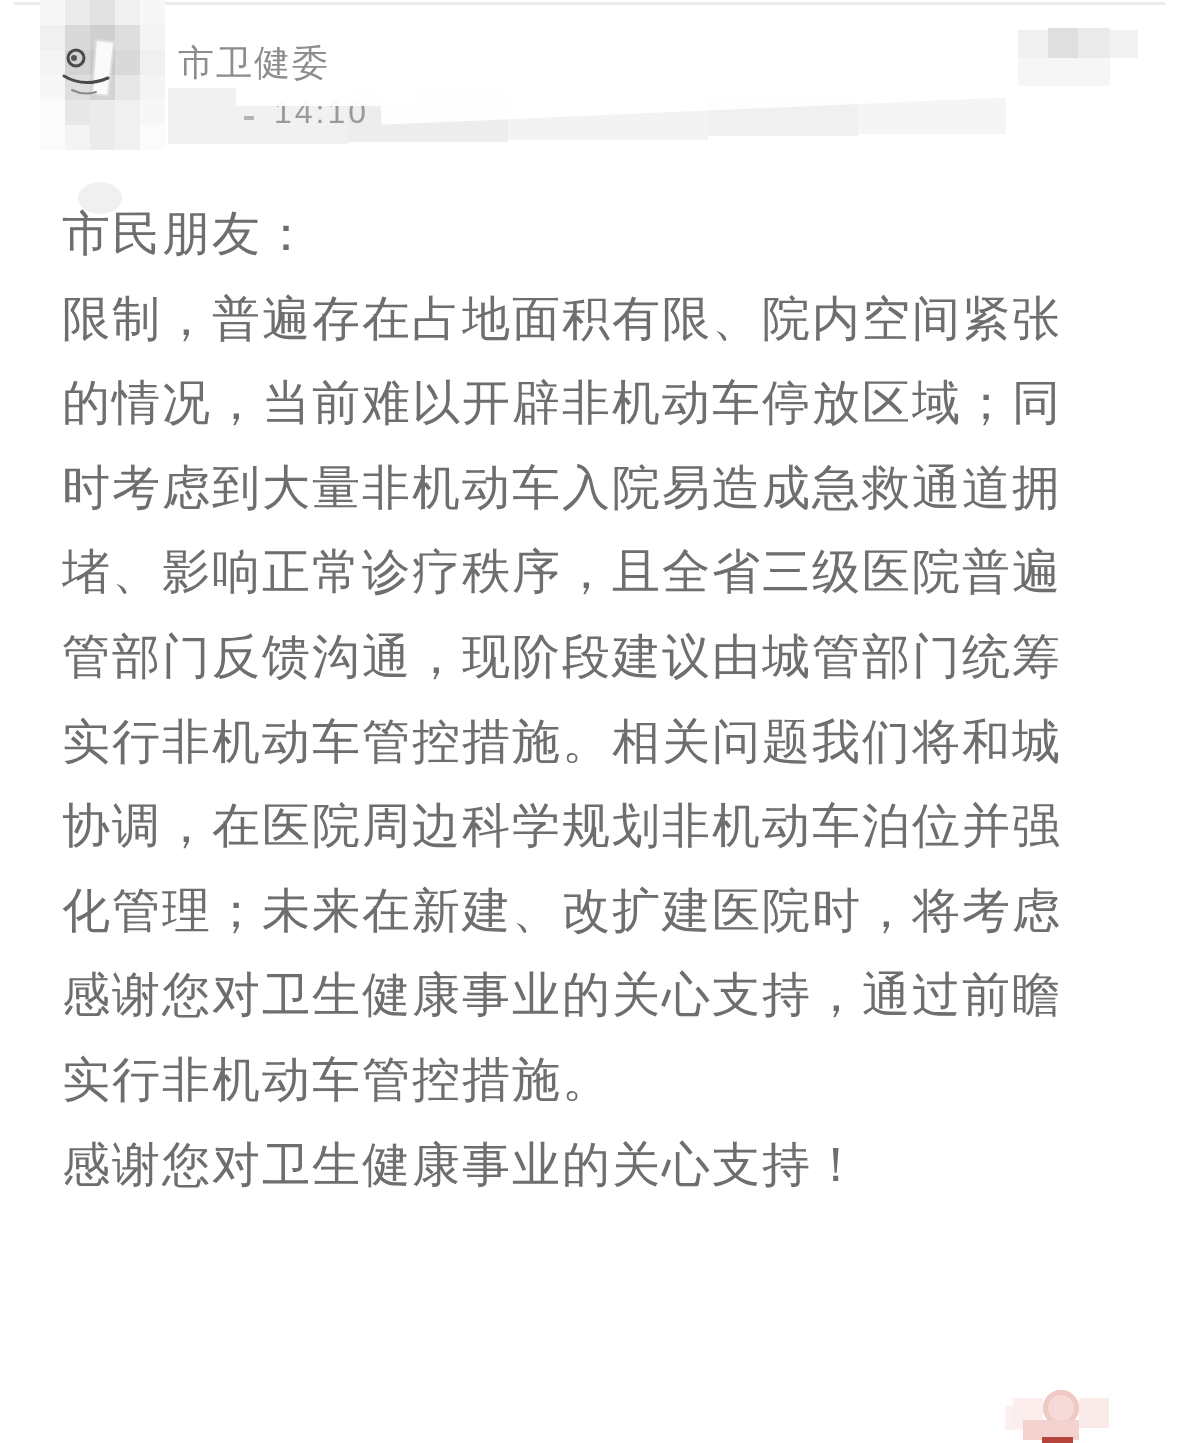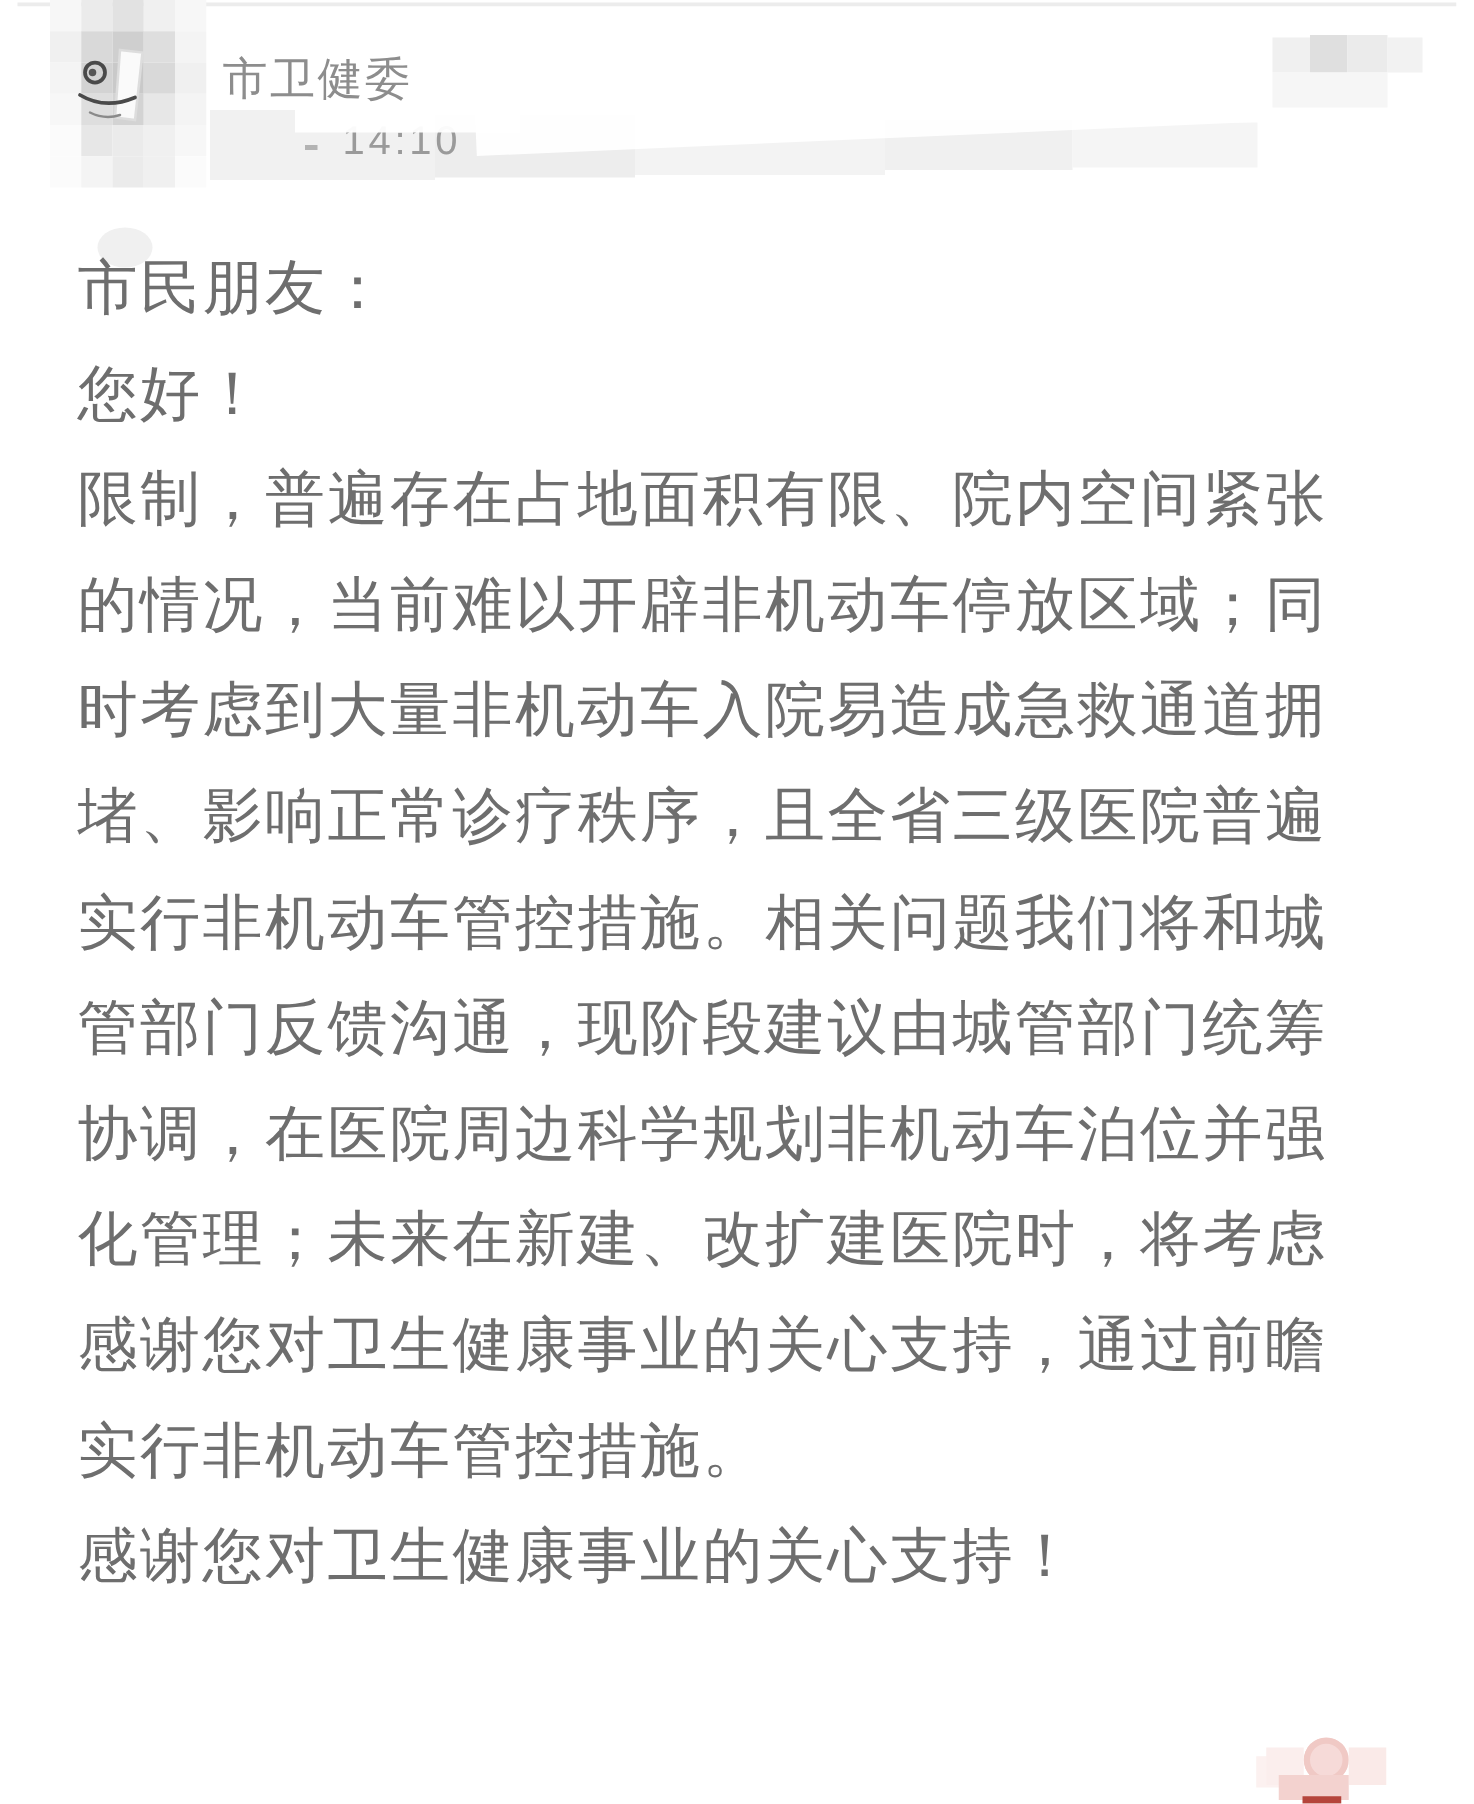--- a/index.html
+++ b/index.html
@@ -55,21 +55,20 @@
   .tr4 { left:1110px; top:30px; width:28px; height:28px; background:#f2f2f2; }
   .tr5 { left:1018px; top:58px; width:92px; height:28px; background:#f6f6f6; }
 
   .blob { left:78px; top:182px; width:44px; height:32px; background:#f0f0f0; border-radius:50%; }
 
   
   .message {
     left:62px; top:192px; width:1056px;
     font-size:48px; line-height:84.6px; letter-spacing:2px;
     color:#6e6e6e;
-    font-family:Liberation Mono, monospace;
   }
   .message .line { white-space:nowrap; }
 
   
   .wm1 { left:1005px; top:1405px; width:20px; height:25px; background:#fcf1f0; }
   .wm2 { left:1013px; top:1398px; width:30px; height:30px; background:#fbeeed; }
   .wm3 { left:1043px; top:1390px; width:36px; height:36px; background:#f6dad8; border-radius:50%;
          box-shadow:inset 0 0 0 5px #f0c9c5; }
   .wm4 { left:1079px; top:1398px; width:30px; height:30px; background:#faeae8; }
   .wm5 { left:1023px; top:1420px; width:56px; height:20px; background:#f3d2cf; }
@@ -139,27 +138,26 @@
   <div class="abs tr1"></div>
   <div class="abs tr2"></div>
   <div class="abs tr3"></div>
   <div class="abs tr4"></div>
   <div class="abs tr5"></div>
 
   <div class="abs blob"></div>
 
   <div class="abs message">
     <div class="line">市民朋友：</div>
-    <div class="line">您好！</div>
     <div class="line">限制，普遍存在占地面积有限、院内空间紧张</div>
     <div class="line">的情况，当前难以开辟非机动车停放区域；同</div>
     <div class="line">时考虑到大量非机动车入院易造成急救通道拥</div>
     <div class="line">堵、影响正常诊疗秩序，且全省三级医院普遍</div>
+    <div class="line">管部门反馈沟通，现阶段建议由城管部门统筹</div>
     <div class="line">实行非机动车管控措施。相关问题我们将和城</div>
-    <div class="line">管部门反馈沟通，现阶段建议由城管部门统筹</div>
     <div class="line">协调，在医院周边科学规划非机动车泊位并强</div>
     <div class="line">化管理；未来在新建、改扩建医院时，将考虑</div>
     <div class="line">感谢您对卫生健康事业的关心支持，通过前瞻</div>
     <div class="line">实行非机动车管控措施。</div>
     <div class="line">感谢您对卫生健康事业的关心支持！</div>
   </div>
 
   <div class="abs wm1"></div>
   <div class="abs wm2"></div>
   <div class="abs wm3"></div>

